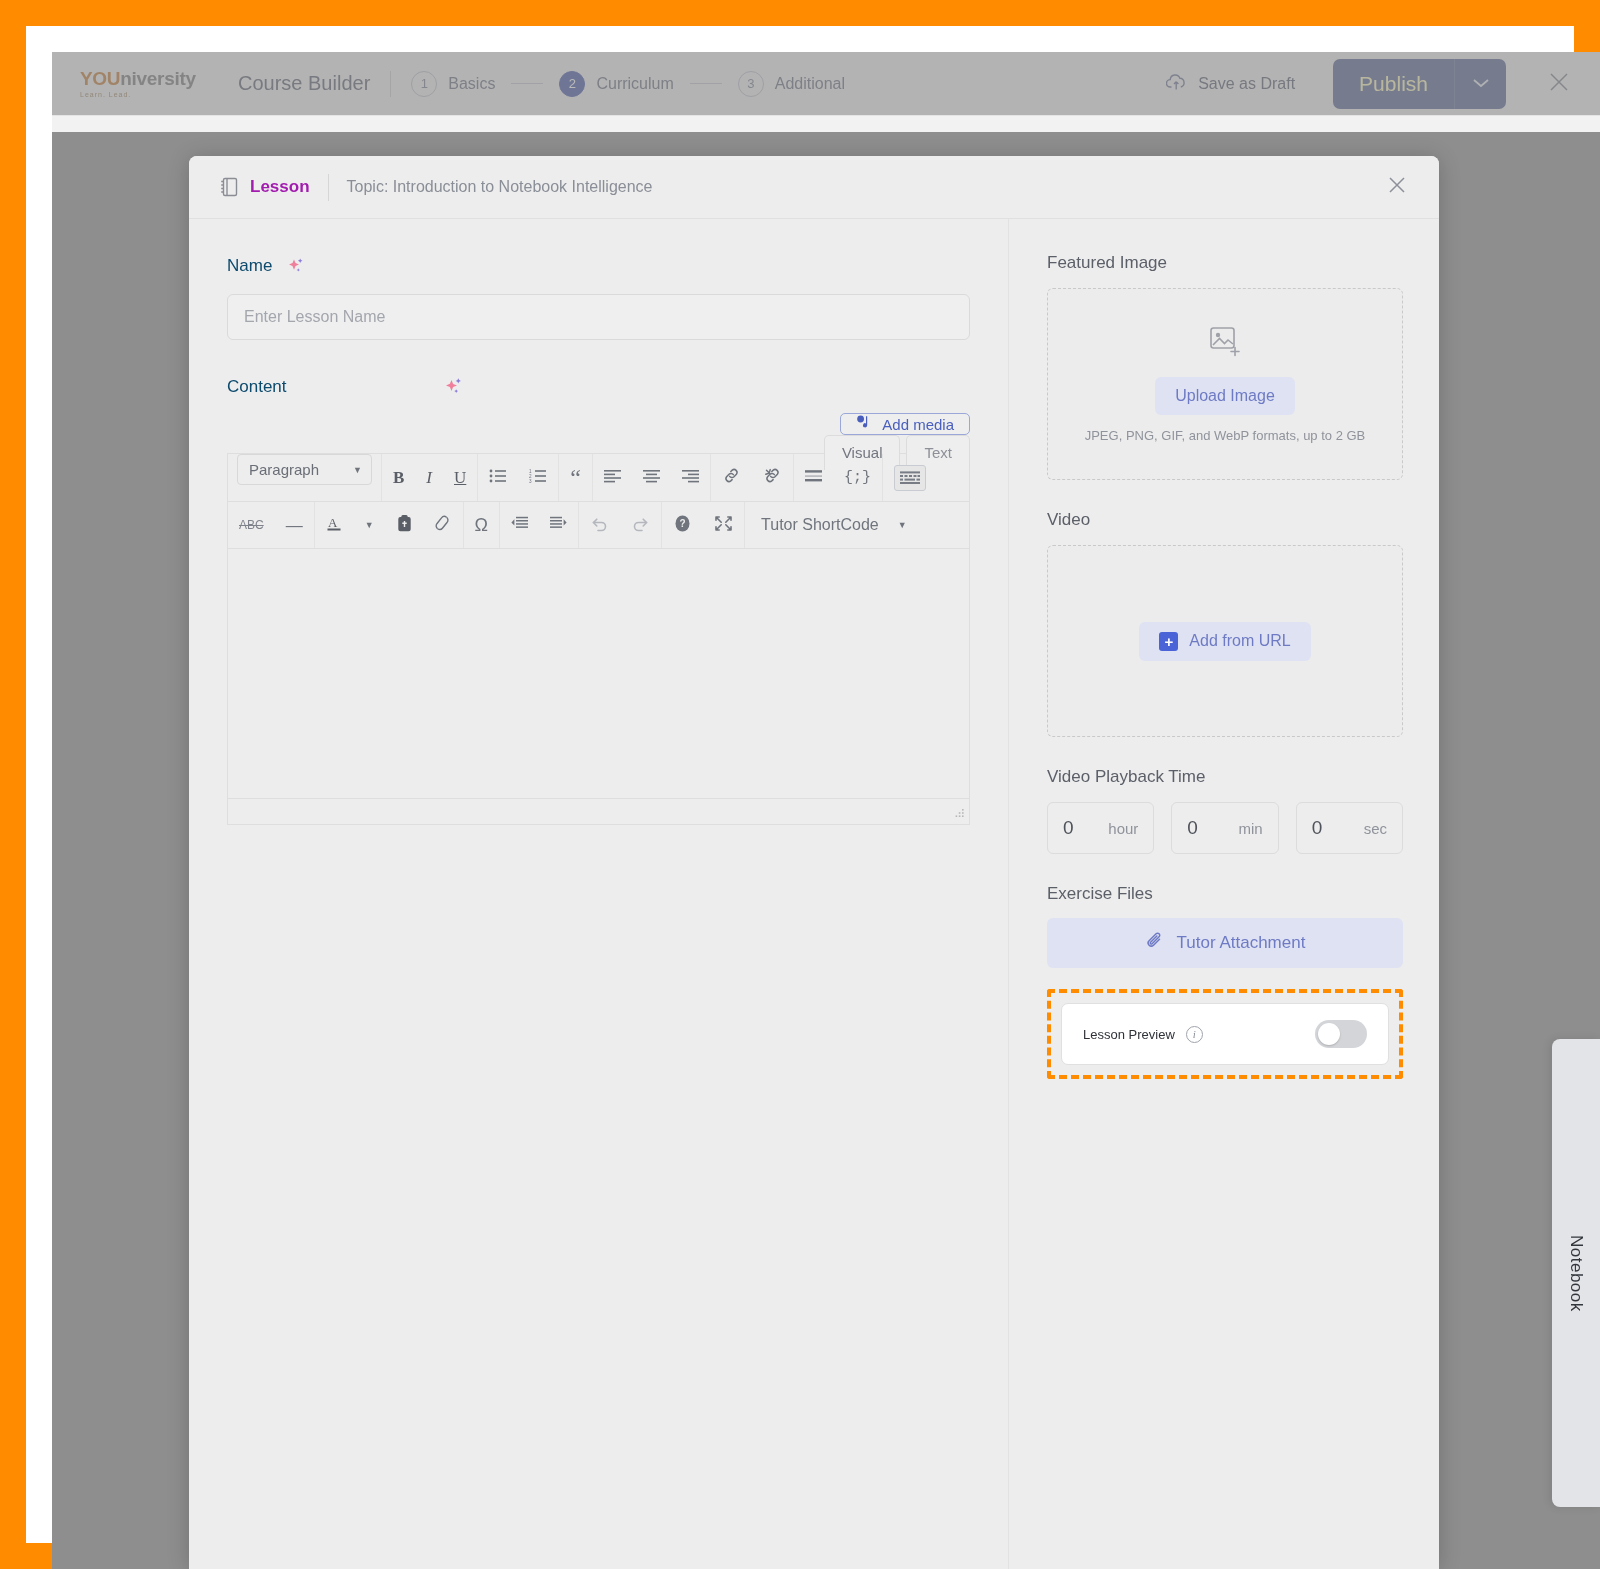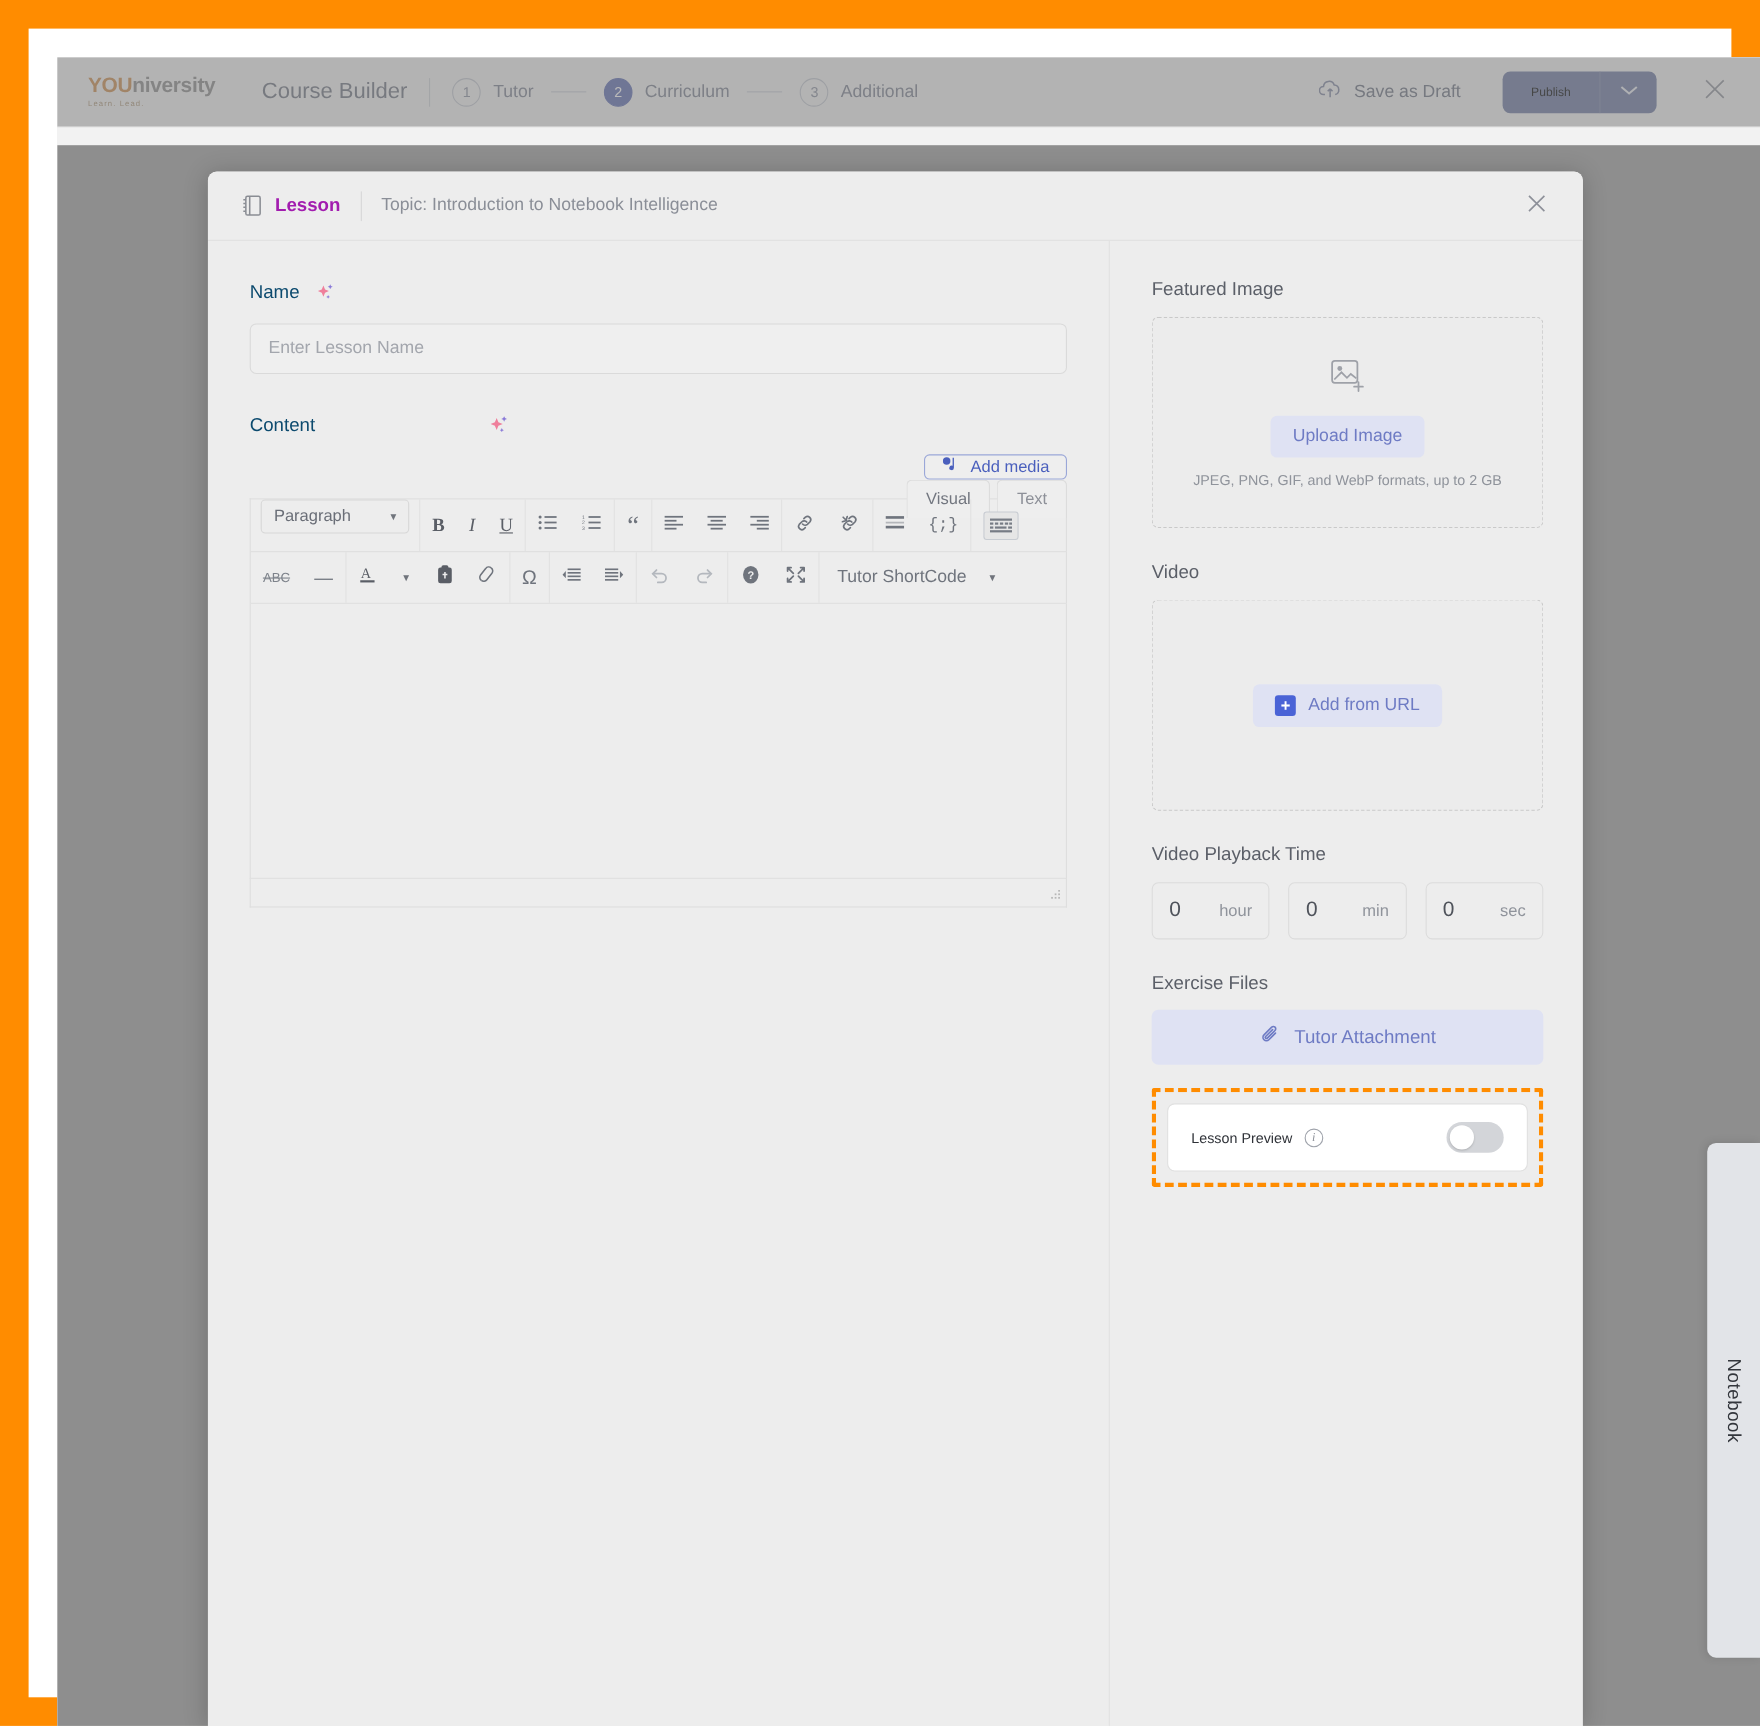--- a/index.html
+++ b/index.html
@@ -89,21 +89,21 @@
     display: flex; align-items: center; gap: 10px;
     padding: 12px 20px; border-radius: 6px;
     font-size: 16px; color: #6b7governed;
     color: #6b7180; background: transparent; border: none;
   }
   .btn-publish-wrap {
     display: flex; align-items: stretch; margin-left: 18px;
     background: #6b779f; border-radius: 7px; overflow: hidden;
   }
   .btn-publish {
-    padding: 13px 26px; font-size: 11px; color: #000000;
+    padding: 13px 26px; font-size: 21px; color: #fef9c3;
     background: transparent; border: none;
   }
   .btn-publish-caret {
     width: 52px; display: flex; align-items: center; justify-content: center;
     border-left: 1px solid #7d88ab; color: #e9ebf2;
   }
   .top-close {
     margin-left: 38px; width: 30px; height: 30px;
     display: flex; align-items: center; justify-content: center;
     color: #8d9099;
@@ -330,21 +330,21 @@
         <span class="you">YOU</span><span class="rest">niversity</span>
         <span class="sub">Learn. Lead.</span>
       </div>
 
       <div class="cb-title">Course Builder</div>
       <div class="cb-sep"></div>
 
       <div class="steps">
         <div class="step">
           <div class="step-circle">1</div>
-          <div class="step-label">Tutor</div>
+          <div class="step-label">Basics</div>
         </div>
         <div class="step-dash"></div>
         <div class="step">
           <div class="step-circle active">2</div>
           <div class="step-label">Curriculum</div>
         </div>
         <div class="step-dash"></div>
         <div class="step">
           <div class="step-circle">3</div>
           <div class="step-label">Additional</div>

